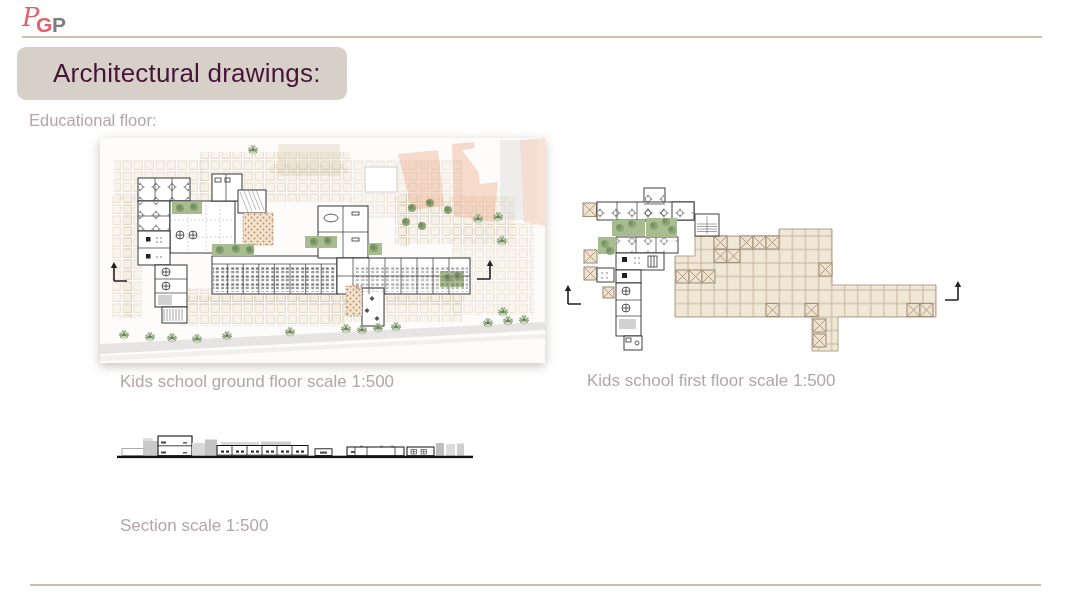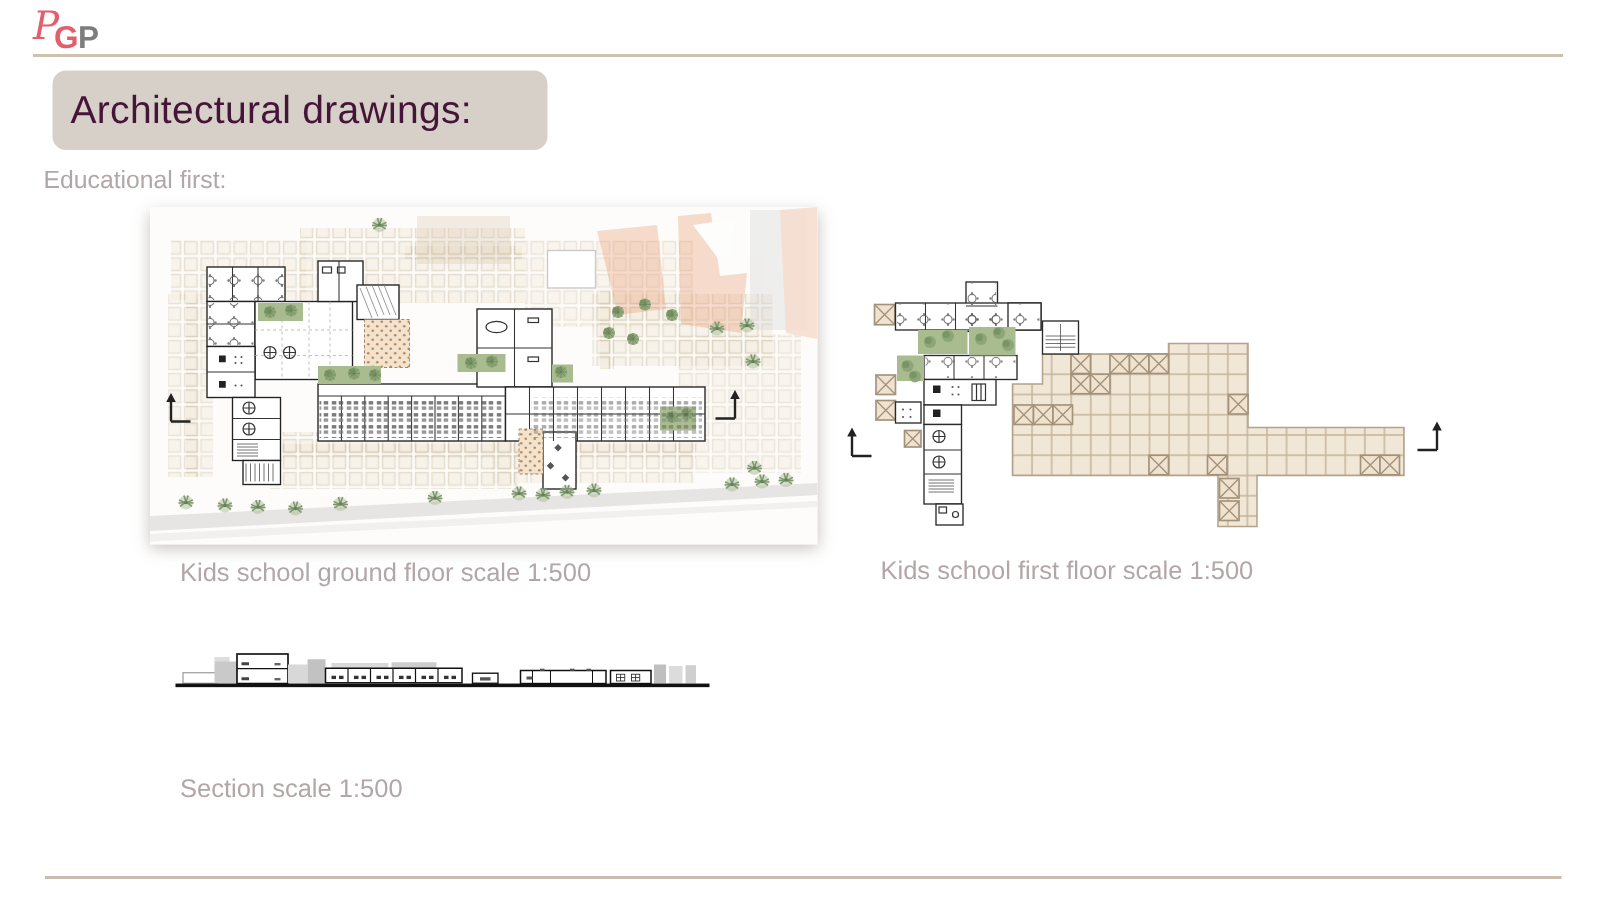--- a/index.html
+++ b/index.html
@@ -2,21 +2,21 @@
 <html><head>
 <meta charset="utf-8">
 <style>
   html,body{margin:0;padding:0;background:#fff;}
   body{width:1067px;height:600px;overflow:hidden;font-family:"Liberation Sans",sans-serif;}
   .slide{position:relative;width:1067px;height:600px;background:#ffffff;}
   .rule{position:absolute;background:#cdc2b0;height:2px;}
   .rule-top{left:22px;top:36px;width:1020px;height:1.6px;}
   .rule-bottom{left:30px;top:584px;width:1011px;background:#c9bdad;}
   .title-box{position:absolute;left:17px;top:47px;width:330px;height:53px;background:#d7d0c8;
-             border-radius:9px;display:flex;align-items:center;padding-left:12px;box-sizing:border-box;margin-left:18px;}
+             border-radius:9px;display:flex;align-items:center;padding-left:36px;box-sizing:border-box;}
   .title-box span{font-size:26px;color:#451539;letter-spacing:.2px;}
   .subtitle{position:absolute;left:29px;top:111px;font-size:16.5px;color:#b2a6a8;}
   .caption{position:absolute;font-size:17px;color:#b2a6a8;white-space:nowrap;}
   .cap-ground{left:120px;top:372px;}
   .cap-first{left:587px;top:371px;}
   .cap-section{left:120px;top:468px;margin-top:48px;}
   .fig{position:absolute;}
   .fig-ground{left:100px;top:138px;width:445px;height:225px;background:#fdfcfa;
               box-shadow:0 3px 10px rgba(118,112,104,.42);}
   .fig-first{left:560px;top:178px;width:410px;height:180px;}
@@ -33,21 +33,21 @@
     <text x="16" y="30" font-size="21" font-weight="bold" fill="#e2606c">G</text>
     <text x="32" y="30" font-size="21" font-weight="bold" fill="#7d7d7d">P</text>
   </svg>
 
   <div class="rule rule-top"></div>
 
   <div class="title-box">
     <span>Architectural drawings:</span>
   </div>
 
-  <div class="subtitle">Educational first:</div>
+  <div class="subtitle">Educational floor:</div>
 
   <div class="fig fig-ground">
   <svg width="445" height="225" viewBox="0 0 445 225">
     <defs>
       <pattern id="g-pave" width="11" height="11" patternUnits="userSpaceOnUse">
         <rect x="1" y="1" width="8.4" height="8.4" fill="#f3ecdf" stroke="#d6c9b2"></rect>
       </pattern>
       <pattern id="g-ct" width="16" height="14" patternUnits="userSpaceOnUse">
         <circle cx="8" cy="7" r="2.7" fill="none" stroke="#555" stroke-width=".8"></circle>
         <circle cx="4.3" cy="7" r=".8" fill="#666"></circle>

